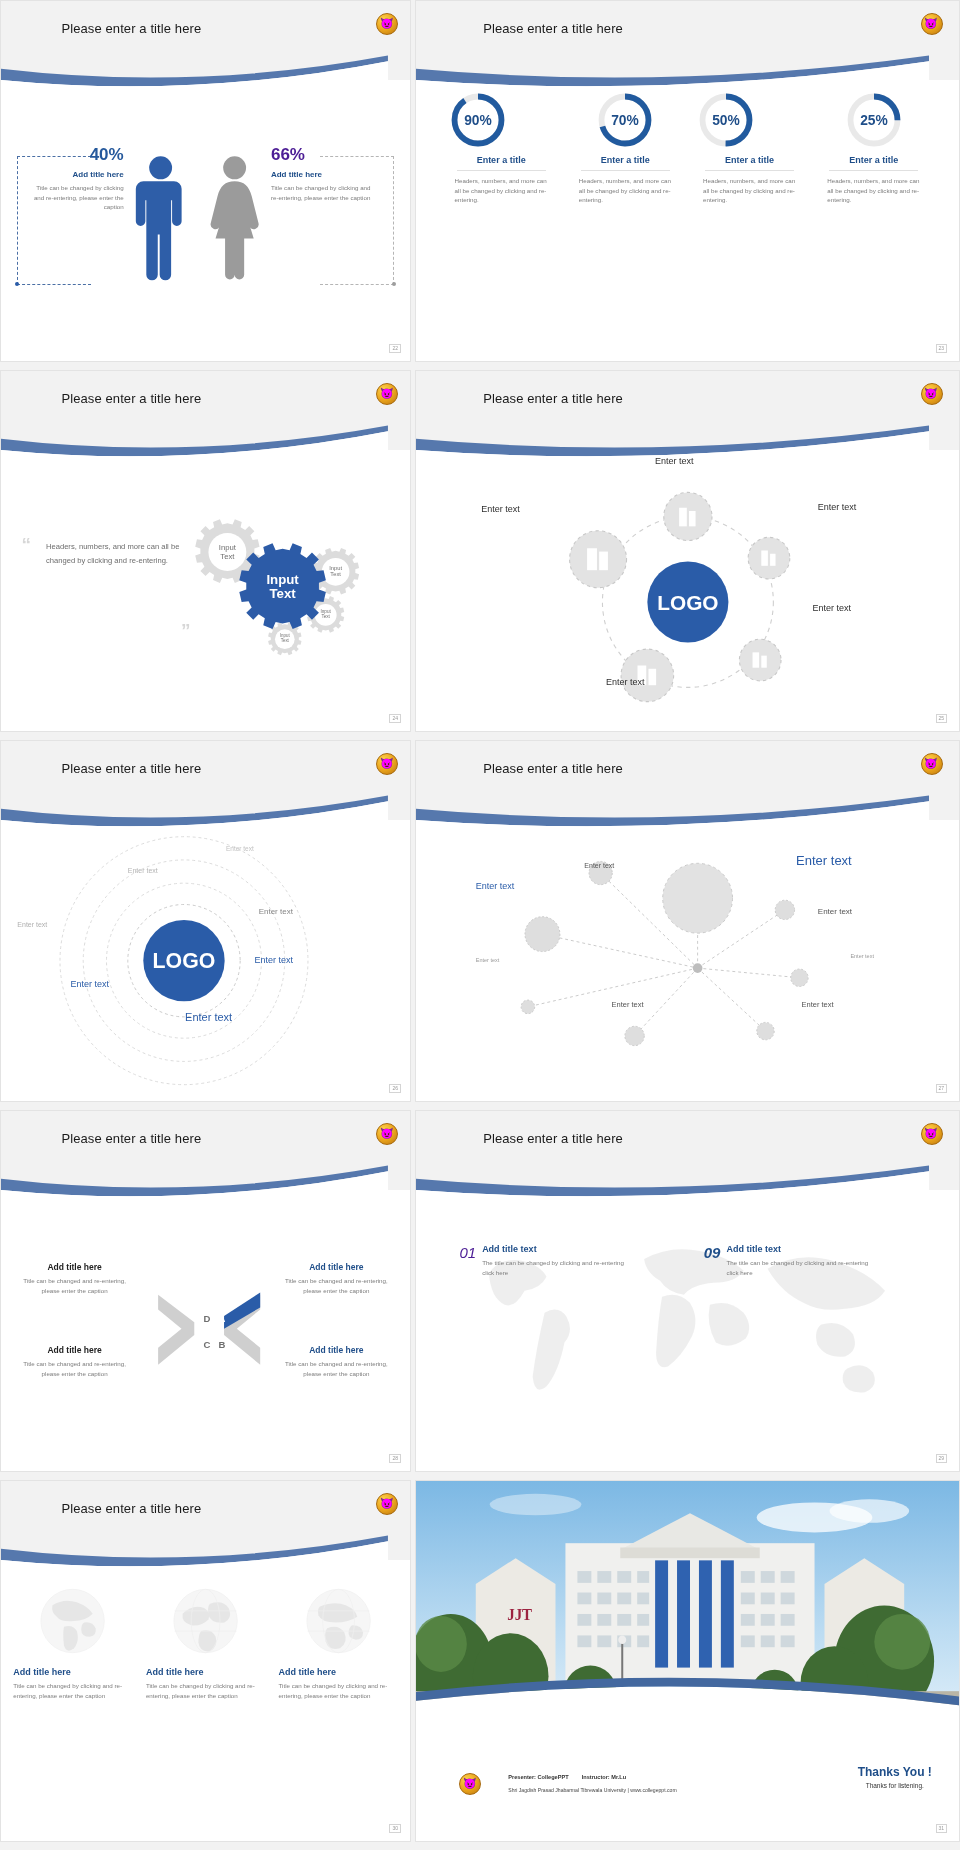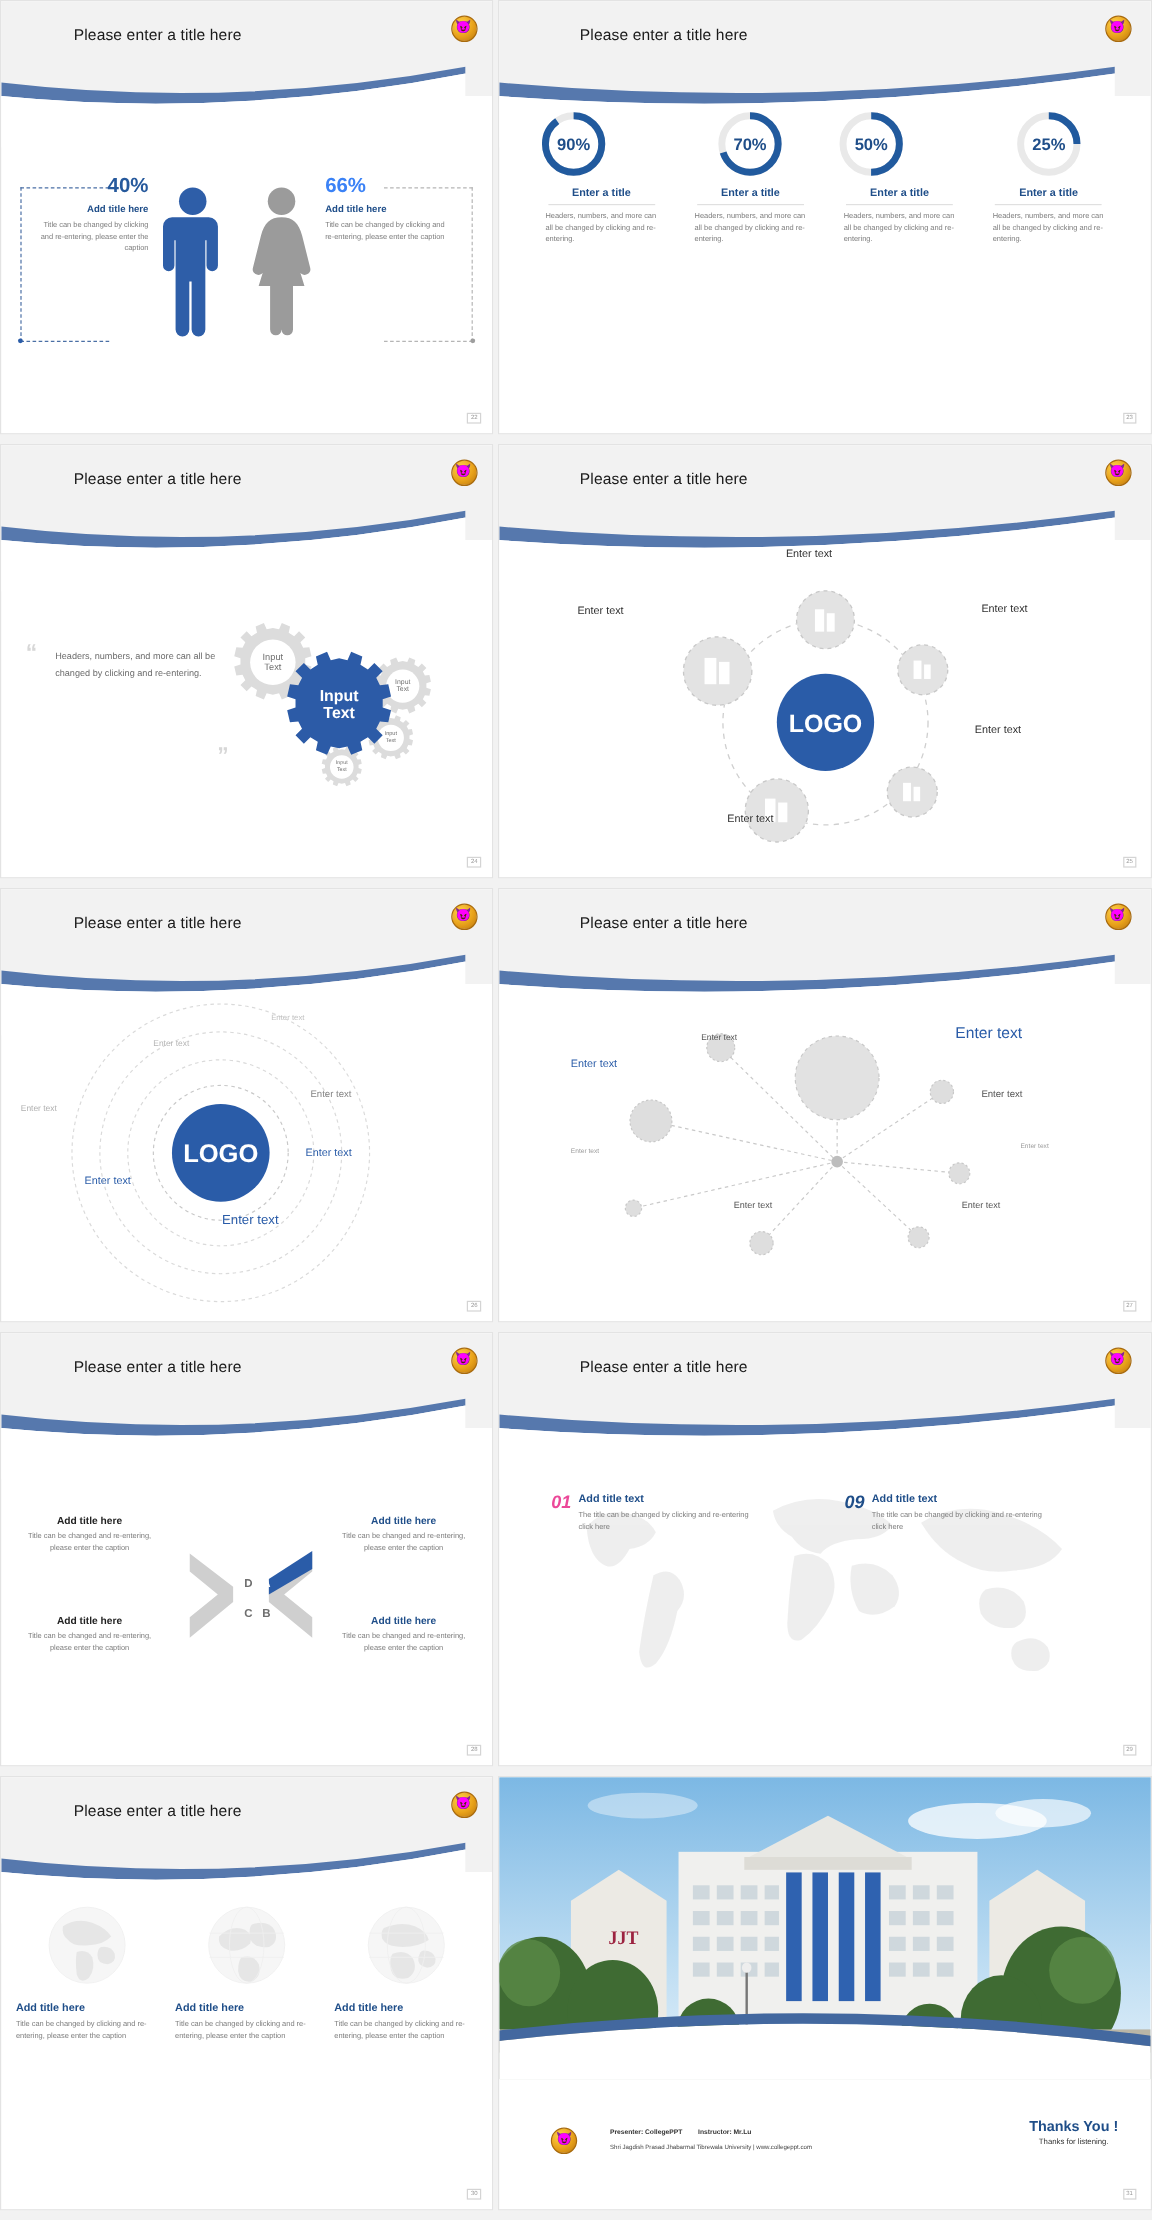--- a/index.html
+++ b/index.html
@@ -59,21 +59,21 @@
     border: 1px solid #a86a0d;
     display: flex; align-items: center; justify-content: center;
     font-size: 11px; line-height: 1;
   }
   .mascot span { filter: saturate(1.2); }
   
   .s-right .slide-title { font-size: 13px; }
 
   
   .blue { color: #26599c; }
-  .grey { color: #3b82f6; }
+  .grey { color: #4c1d95; }
   .bodytxt { font-size: 6.2px; color: #7d7d7d; line-height: 1.55; }
   .pct { font-size: 17px; font-weight: bold; }
   .dashbox { position:absolute; border:1px dashed #4a6fa5; }
 
   
   .photo {
     position:absolute; left:0; top:0; right:0; height:70%;
     background:
       linear-gradient(to bottom, #8fc4e8 0%, #bcdcf2 38%, #d4e8f7 48%, #ffffff 49%, #ffffff 100%);
     overflow:hidden;
@@ -442,21 +442,21 @@
         <path d="M196 38 q26 -14 56 -8 q30 6 44 20 q-8 12 -30 12 q-22 2 -30 12 q-16 -2 -24 -14 q-14 -8 -16 -22 Z"></path>
         <path d="M214 76 q16 -6 28 6 q10 16 2 34 q-10 20 -24 30 q-12 4 -12 -14 q2 -34 6 -56 Z"></path>
         <path d="M262 84 q20 -6 34 8 q10 14 2 26 q-16 12 -30 4 q-10 -18 -6 -38 Z"></path>
         <path d="M320 48 q30 -18 66 -8 q34 10 52 30 q-10 16 -40 18 q-24 4 -42 -6 q-22 -10 -36 -34 Z"></path>
         <path d="M374 104 q20 -6 32 10 q6 16 -8 22 q-20 2 -28 -12 q-4 -14 4 -20 Z"></path>
         <path d="M400 148 q16 -8 26 4 q6 14 -8 20 q-18 2 -22 -10 q-2 -10 4 -14 Z"></path>
       </g>
     </svg>
 
     <div style="position:absolute;left:8%;top:37%;display:flex;gap:6px;align-items:flex-start;">
-      <div style="font-size:15px;font-weight:bold;font-style:italic;color:#ec4899;">01</div>
+      <div style="font-size:15px;font-weight:normal;font-style:italic;color:#4c1d95;">01</div>
       <div>
         <div style="font-size:9px;font-weight:bold;color:#1f4e89;">Add title text</div>
         <div class="bodytxt" style="margin-top:4px;width:150px;">The title can be changed by clicking and re-entering click here</div>
       </div>
     </div>
     <div style="position:absolute;left:53%;top:37%;display:flex;gap:6px;align-items:flex-start;">
       <div style="font-size:15px;font-weight:bold;font-style:italic;color:#1f4e89;">09</div>
       <div>
         <div style="font-size:9px;font-weight:bold;color:#1f4e89;">Add title text</div>
         <div class="bodytxt" style="margin-top:4px;width:150px;">The title can be changed by clicking and re-entering click here</div>

